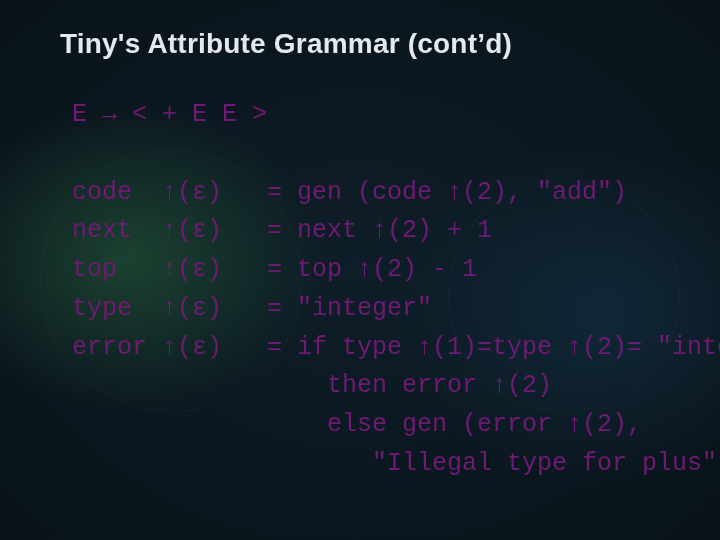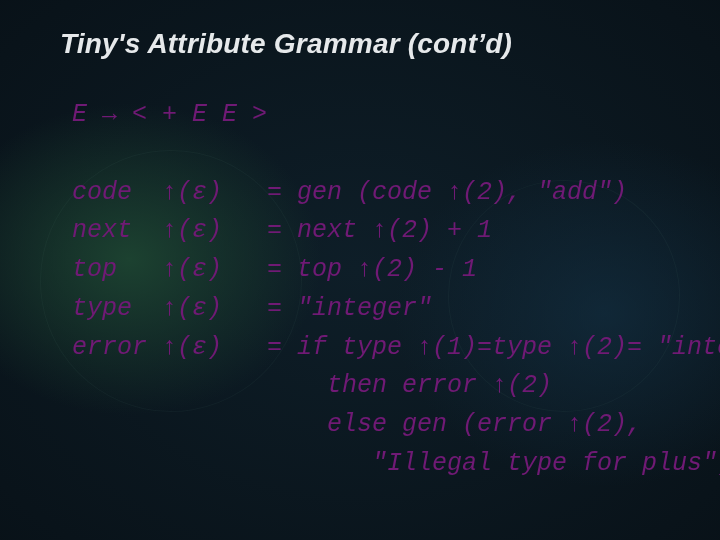--- a/index.html
+++ b/index.html
@@ -36,21 +36,20 @@
     right: 40px; top: 180px;
     transform: rotate(-8deg);
   }
 
   .slide {
     position: relative;
     width: 100%;
     height: 100%;
     box-sizing: border-box;
     padding: 28px 44px 0 60px;
-    font-style: italic;
   }
 
   .title {
     font-size: 28px;
     font-weight: bold;
     color: #e6e9eb;
     margin: 0 0 36px 0;
     letter-spacing: 0.2px;
   }
 

